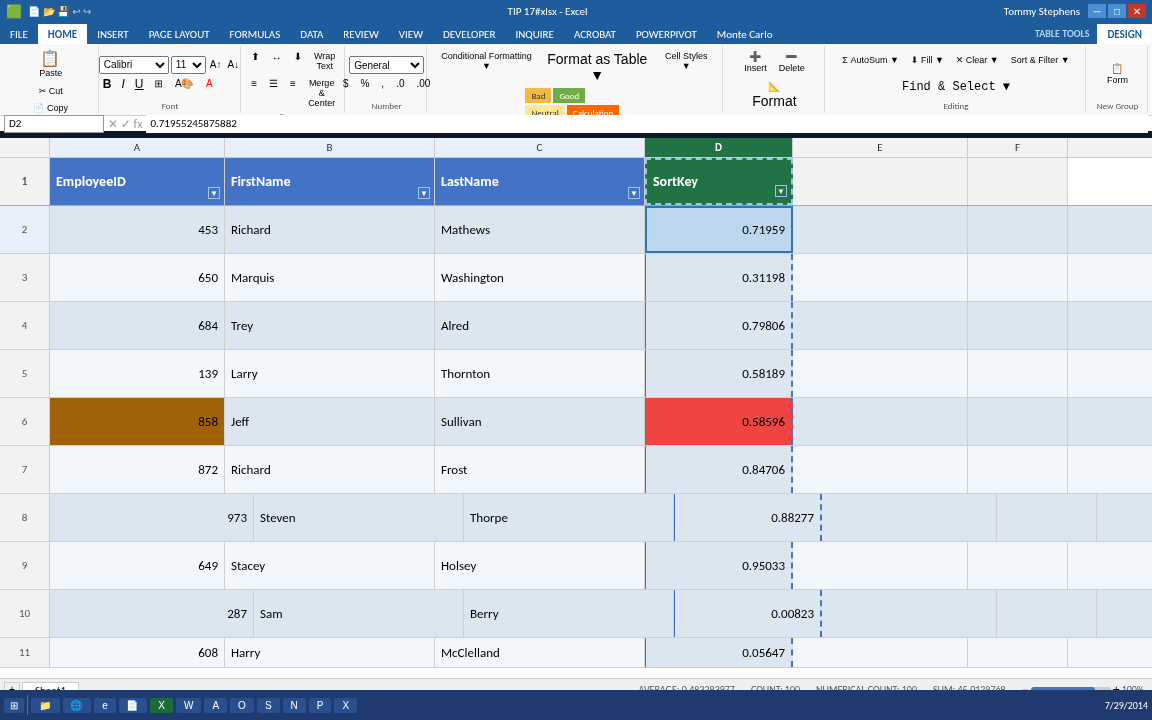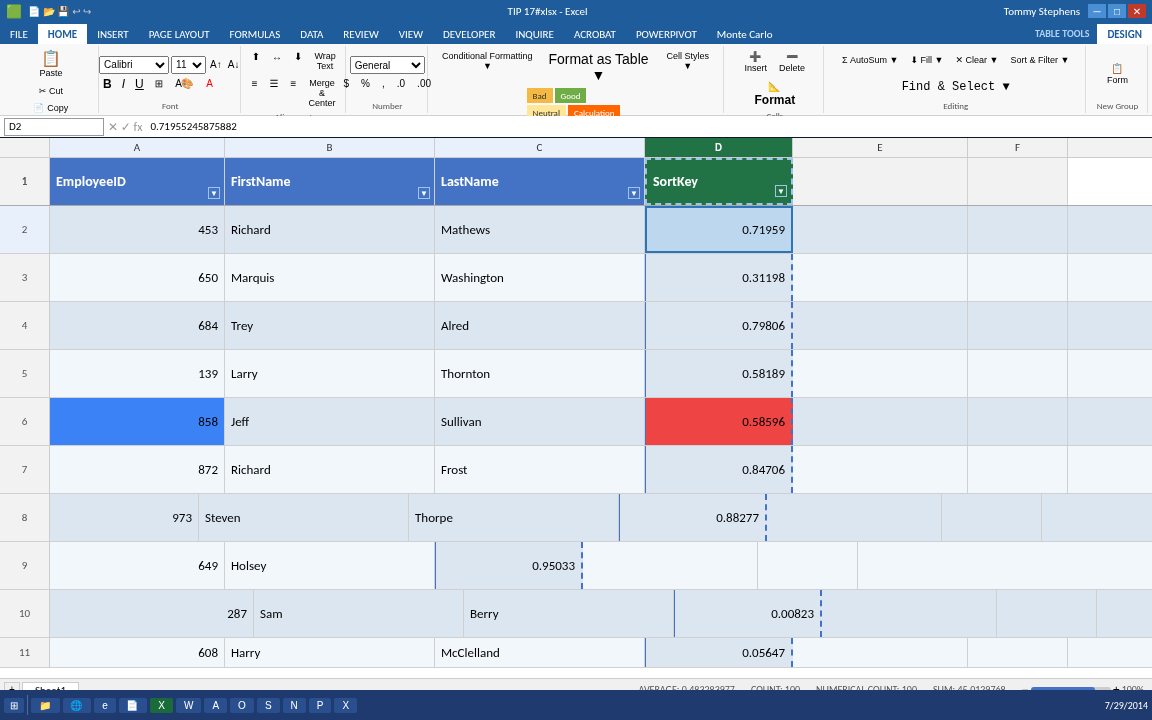--- a/index.html
+++ b/index.html
@@ -93,21 +93,21 @@
       gap: 1px;
     }
     .ribbon-icon { font-size: 16px; line-height: 1; }
     .ribbon-btn-label { font-size: 9px; }
 
     
     #formula-bar {
       display: flex;
       align-items: center;
       height: 22px;
-      border-bottom: 1px solid #0f172a;
+      border-bottom: 7px solid #0f172a;
       background: white;
       padding: 0 4px;
       gap: 4px;
     }
     #name-box {
       width: 100px;
       height: 18px;
       border: 1px solid #999;
       font-size: 11px;
       padding: 1px 4px;
@@ -436,21 +436,21 @@
         <button class="ribbon-btn">
           <span>➕</span>
           <span style="font-size:9px;">Insert</span>
         </button>
         <button class="ribbon-btn">
           <span>➖</span>
           <span style="font-size:9px;">Delete</span>
         </button>
         <button class="ribbon-btn">
           <span>📐</span>
-          <span style="font-size:12px;font-weight:bold;">Format</span>
+          <span style="font-size:14px;">Format</span>
         </button>
       </div>
       <div class="ribbon-group-label">Cells</div>
     </div>
 
     <div class="ribbon-group" style="min-width:120px;">
       <div class="ribbon-group-buttons" style="flex-wrap:wrap;gap:2px;">
         <button class="ribbon-btn" style="font-size:9px;">Σ AutoSum ▼</button>
         <button class="ribbon-btn" style="font-size:9px;">⬇ Fill ▼</button>
         <button class="ribbon-btn" style="font-size:9px;">✕ Clear ▼</button>
@@ -548,51 +548,52 @@
         <div class="table-cell cell-a" style="width:175px;justify-content:flex-end;">139</div>
         <div class="table-cell cell-b" style="width:210px;">Larry</div>
         <div class="table-cell cell-c" style="width:210px;">Thornton</div>
         <div class="table-cell cell-d" style="width:148px;background:#dce6f1;border-left:1px solid #4472c4;border-right:2px dashed #4472c4;justify-content:flex-end;">0.58189</div>
         <div class="table-cell" style="width:175px;"></div>
         <div class="table-cell" style="width:100px;"></div>
       </div>
 
       <div class="table-row" style="display:flex;height:48px;border-bottom:1px solid #d0d0d0;background:#dce6f1;">
         <div class="row-num" style="background:#f2f2f2;">6</div>
-        <div class="table-cell cell-a" style="width:175px;background:#3b82f6;justify-content:flex-end;">858</div>
+        <div class="table-cell cell-a" style="width:175px;background:#a16207;justify-content:flex-end;">858</div>
         <div class="table-cell cell-b" style="width:210px;background:#dce6f1;">Jeff</div>
         <div class="table-cell cell-c" style="width:210px;background:#dce6f1;">Sullivan</div>
         <div class="table-cell cell-d" style="width:148px;background:#ef4444;border-left:1px solid #4472c4;border-right:2px dashed #4472c4;justify-content:flex-end;padding-left:29px;">0.58596</div>
         <div class="table-cell" style="width:175px;background:#dce6f1;"></div>
         <div class="table-cell" style="width:100px;background:#dce6f1;"></div>
       </div>
 
       <div class="table-row" style="display:flex;height:48px;border-bottom:1px solid #d0d0d0;background:#f2f7fc;">
         <div class="row-num" style="background:#f2f2f2;">7</div>
         <div class="table-cell cell-a" style="width:175px;justify-content:flex-end;">872</div>
         <div class="table-cell cell-b" style="width:210px;">Richard</div>
         <div class="table-cell cell-c" style="width:210px;">Frost</div>
         <div class="table-cell cell-d" style="width:148px;background:#dce6f1;border-left:1px solid #4472c4;border-right:2px dashed #4472c4;justify-content:flex-end;">0.84706</div>
         <div class="table-cell" style="width:175px;"></div>
         <div class="table-cell" style="width:100px;"></div>
       </div>
 
       <div class="table-row" style="display:flex;height:48px;border-bottom:1px solid #d0d0d0;background:#dce6f1;">
         <div class="row-num" style="background:#f2f2f2;">8</div>
-        <div class="table-cell cell-a" style="width:149px;background:#dce6f1;justify-content:flex-end;padding-left:24px;">973</div>
+        <div class="table-cell cell-a" style="width:204px;background:#dce6f1;justify-content:flex-end;padding-left:24px;">973</div>
         <div class="table-cell cell-b" style="width:210px;background:#dce6f1;">Steven</div>
         <div class="table-cell cell-c" style="width:210px;background:#dce6f1;">Thorpe</div>
         <div class="table-cell cell-d" style="width:148px;background:#dce6f1;border-left:1px solid #4472c4;border-right:2px dashed #4472c4;justify-content:flex-end;">0.88277</div>
         <div class="table-cell" style="width:175px;background:#dce6f1;"></div>
         <div class="table-cell" style="width:100px;background:#dce6f1;"></div>
       </div>
 
       <div class="table-row" style="display:flex;height:48px;border-bottom:1px solid #d0d0d0;background:#f2f7fc;">
         <div class="row-num" style="background:#f2f2f2;">9</div>
         <div class="table-cell cell-a" style="width:175px;justify-content:flex-end;">649</div>
+        <div class="table-cell cell-b" style="width:210px;">Stacey</div>
         <div class="table-cell cell-c" style="width:210px;">Holsey</div>
         <div class="table-cell cell-d" style="width:148px;background:#dce6f1;border-left:1px solid #4472c4;border-right:2px dashed #4472c4;justify-content:flex-end;">0.95033</div>
         <div class="table-cell" style="width:175px;"></div>
         <div class="table-cell" style="width:100px;"></div>
       </div>
 
       <div class="table-row" style="display:flex;height:48px;border-bottom:1px solid #d0d0d0;background:#dce6f1;">
         <div class="row-num" style="background:#f2f2f2;">10</div>
         <div class="table-cell cell-a" style="width:204px;background:#dce6f1;justify-content:flex-end;">287</div>
         <div class="table-cell cell-b" style="width:210px;background:#dce6f1;">Sam</div>

